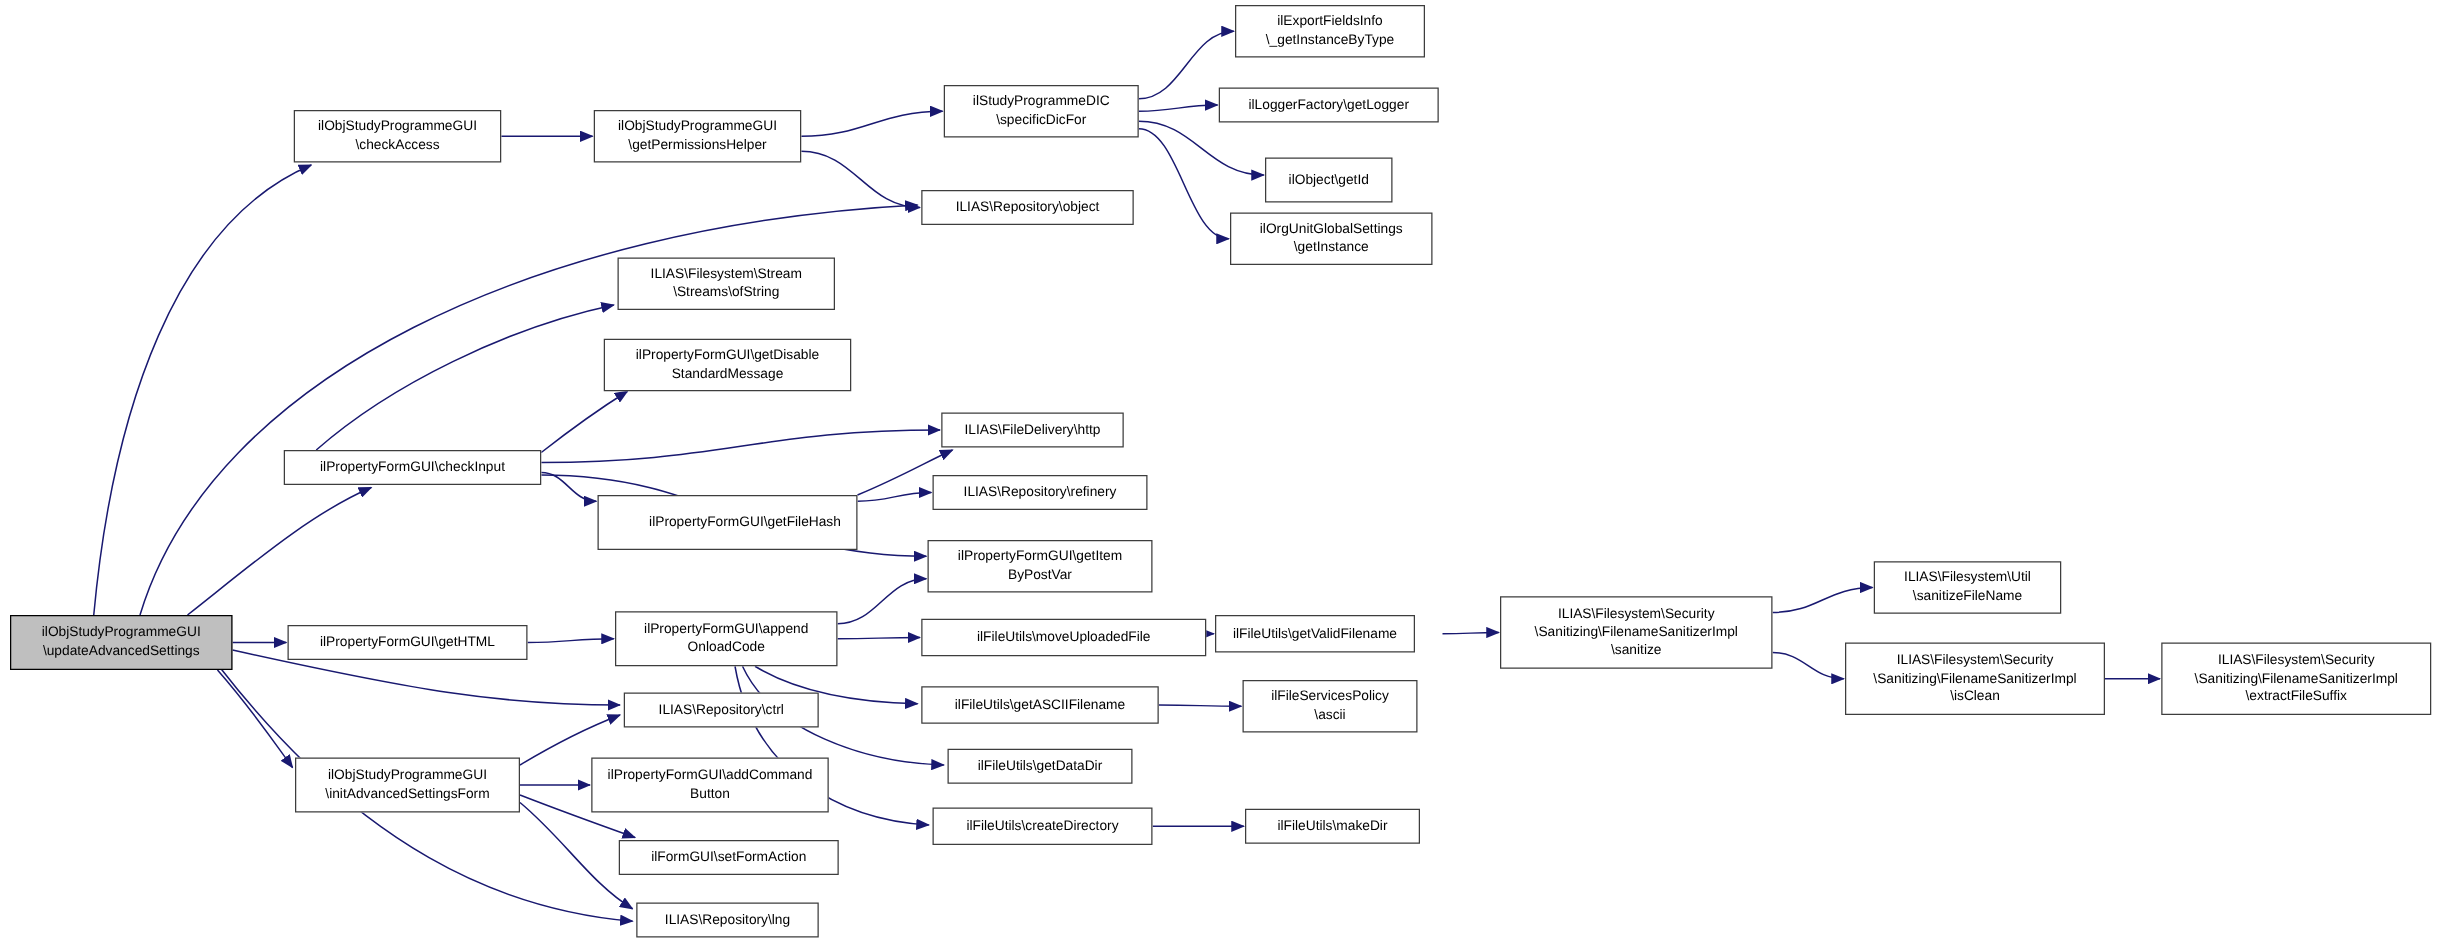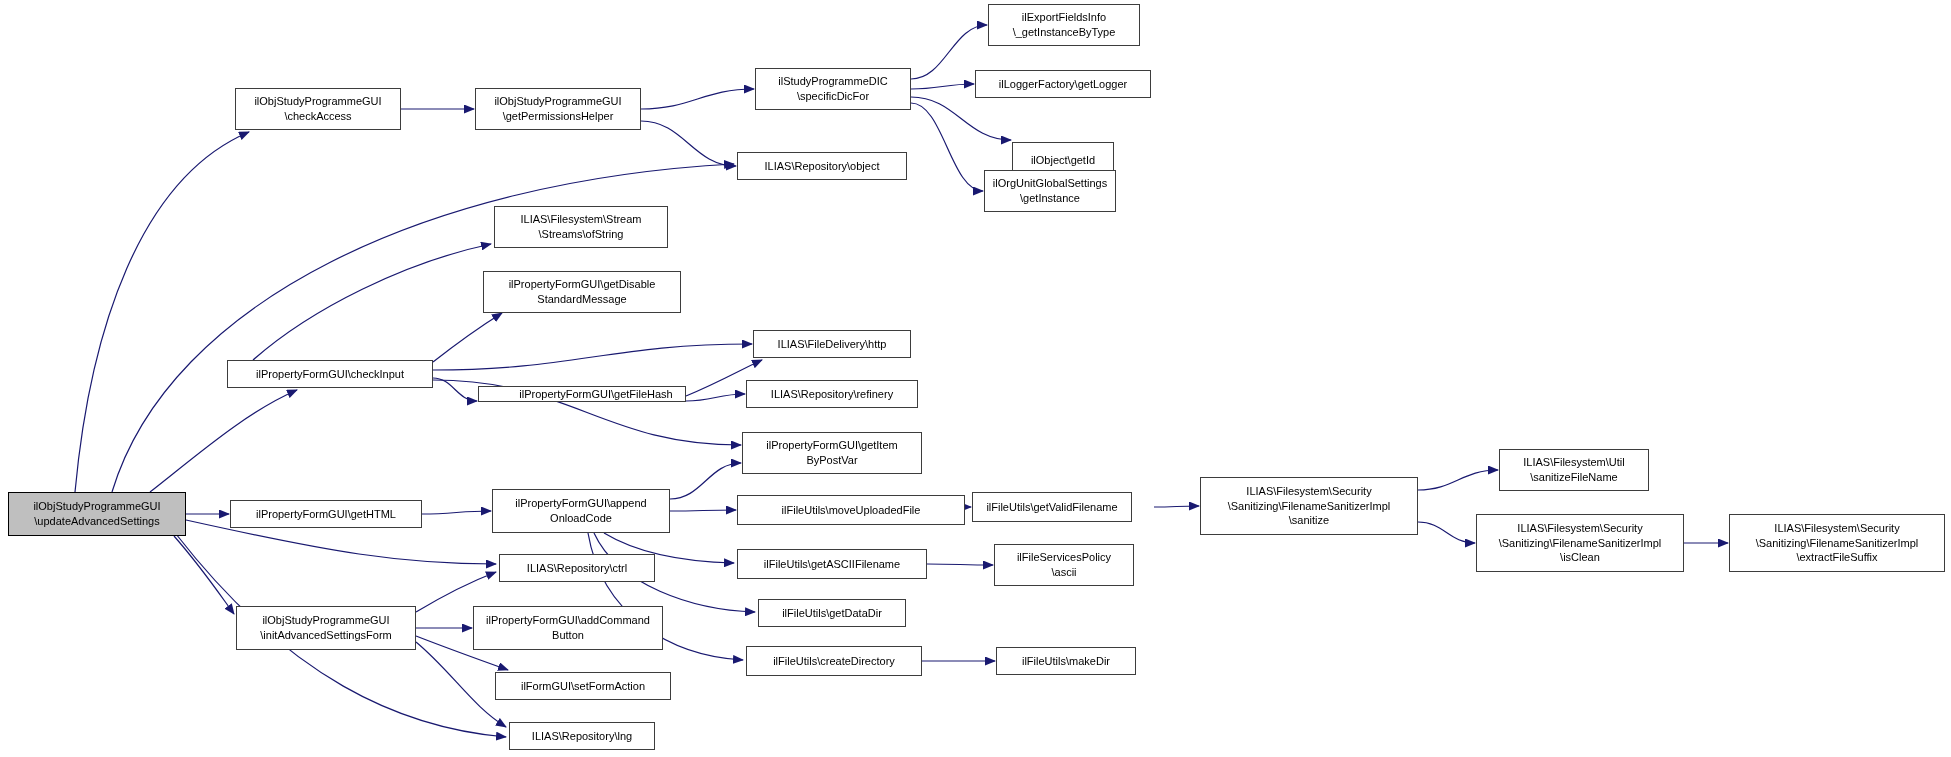--- a/index.html
+++ b/index.html
@@ -67,31 +67,31 @@
     <div class="node" style="left: 235px; top: 88px; width: 166px; height: 42px;">ilObjStudyProgrammeGUI
 \checkAccess</div>
     <div class="node" style="left: 475px; top: 88px; width: 166px; height: 42px;">ilObjStudyProgrammeGUI
 \getPermissionsHelper</div>
     <div class="node" style="left: 755px; top: 68px; width: 156px; height: 42px;">ilStudyProgrammeDIC
 \specificDicFor</div>
     <div class="node" style="left: 737px; top: 152px; width: 170px; height: 28px;">ILIAS\Repository\object</div>
     <div class="node" style="left: 988px; top: 4px; width: 152px; height: 42px;">ilExportFieldsInfo
 \_getInstanceByType</div>
     <div class="node" style="left: 975px; top: 70px; width: 176px; height: 28px;">ilLoggerFactory\getLogger</div>
-    <div class="node" style="left: 1012px; top: 126px; width: 102px; height: 36px; margin-top: 16px;">ilObject\getId</div>
-    <div class="node" style="left: 984px; top: 170px; width: 132px; height: 42px;">ilOrgUnitGlobalSettings
+    <div class="node" style="left: 1012px; top: 126px; width: 102px; height: 36px;">ilObject\getId</div>
+    <div class="node" style="left: 984px; top: 170px; width: 162px; height: 42px;">ilOrgUnitGlobalSettings
 \getInstance</div>
     <div class="node" style="left: 494px; top: 206px; width: 174px; height: 42px;">ILIAS\Filesystem\Stream
 \Streams\ofString</div>
     <div class="node" style="left: 483px; top: 271px; width: 198px; height: 42px;">ilPropertyFormGUI\getDisable
 StandardMessage</div>
     <div class="node" style="left: 227px; top: 360px; width: 206px; height: 28px;">ilPropertyFormGUI\checkInput</div>
-    <div class="node" style="left: 753px; top: 330px; width: 158px; height: 28px;">ILIAS\FileDelivery\http</div>
+    <div class="node" style="left: 753px; top: 330px; width: 146px; height: 28px;">ILIAS\FileDelivery\http</div>
     <div class="node" style="left: 746px; top: 380px; width: 172px; height: 28px;">ILIAS\Repository\refinery</div>
-    <div class="node" style="left: 478px; top: 386px; width: 208px; height: 16px; padding-left: 28px;">ilPropertyFormGUI\getFileHash</div>
+    <div class="node" style="left: 478px; top: 396px; width: 208px; height: 44px; padding-left: 28px;">ilPropertyFormGUI\getFileHash</div>
     <div class="node" style="left: 742px; top: 432px; width: 180px; height: 42px;">ilPropertyFormGUI\getItem
 ByPostVar</div>
     <div class="node" style="left: 492px; top: 489px; width: 178px; height: 44px;">ilPropertyFormGUI\append
 OnloadCode</div>
     <div class="node" style="left: 230px; top: 500px; width: 192px; height: 28px;">ilPropertyFormGUI\getHTML</div>
     <div class="node" style="left: 737px; top: 495px; width: 228px; height: 30px;">ilFileUtils\moveUploadedFile</div>
     <div class="node" style="left: 972px; top: 492px; width: 160px; height: 30px;">ilFileUtils\getValidFilename</div>
     <div class="node" style="left: 1200px; top: 477px; width: 218px; height: 58px;">ILIAS\Filesystem\Security
 \Sanitizing\FilenameSanitizerImpl
 \sanitize</div>

